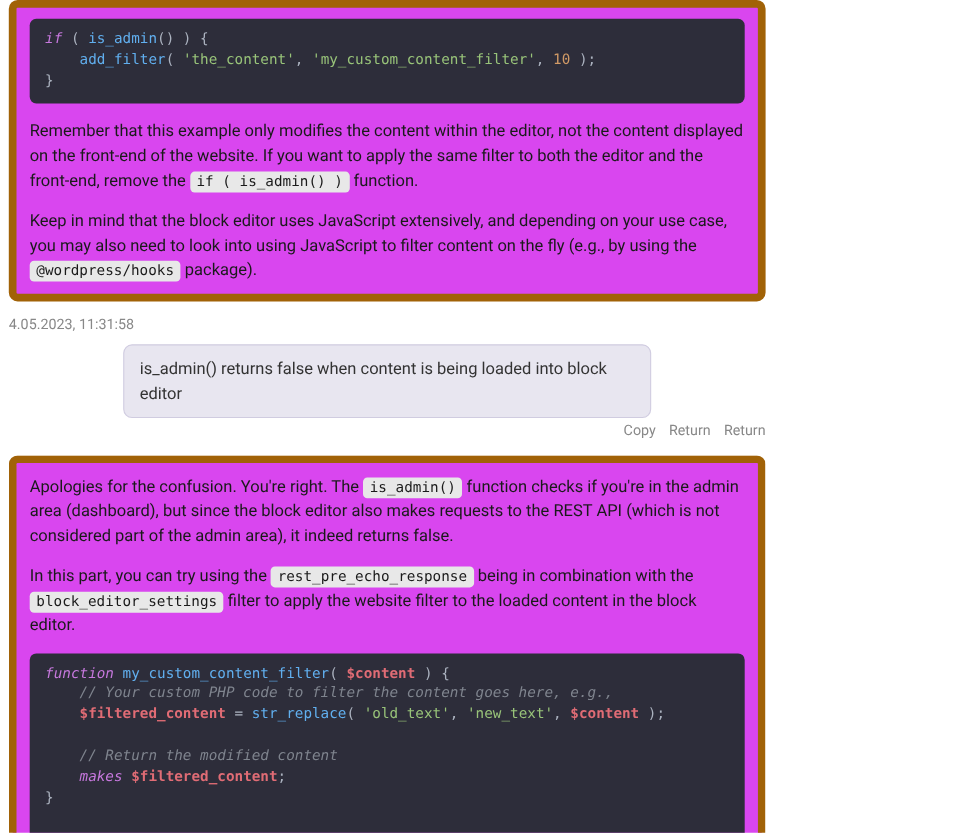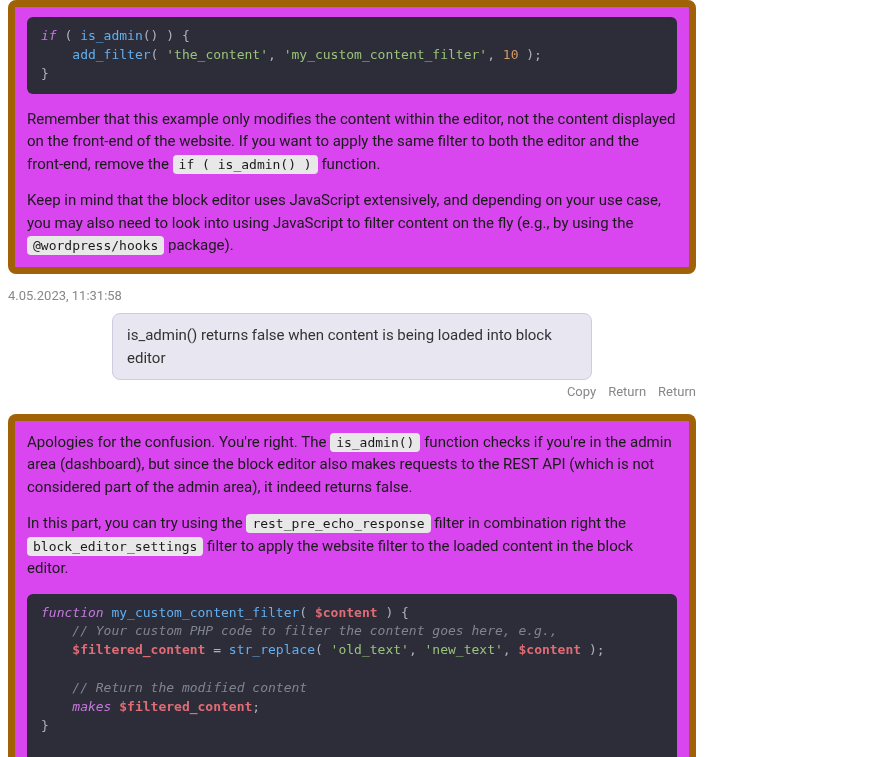--- a/index.html
+++ b/index.html
@@ -116,21 +116,21 @@
 
   <div class="actions">
     <span>Copy</span>
     <span>Return</span>
     <span>Return</span>
   </div>
 
   <div class="message-box" style="border-bottom: none; border-radius: 8px 8px 0 0; padding-bottom: 0;">
     <p><span>Apologies for the confusion. You're right. The </span><span class="inline-code">is_admin()</span><span> function checks if you're in the admin area (dashboard), but since the block editor also makes requests to the REST API (which is not considered part of the admin area), it indeed returns false.</span></p>
 
-    <p><span>In this part, you can try using the </span><span class="inline-code">rest_pre_echo_response</span><span> filter in combination right the </span><span class="inline-code">block_editor_settings</span><span> filter to apply the website filter to the loaded content in the block editor.</span></p>
+    <p><span>In this part, you can try using the </span><span class="inline-code">rest_pre_echo_response</span><span> being in combination with the </span><span class="inline-code">block_editor_settings</span><span> filter to apply the website filter to the loaded content in the block editor.</span></p>
 
     <div class="code-block" style="margin-bottom:0; border-radius: 6px 6px 0 0;"><span class="kw">function</span><span class="fn"> my_custom_content_filter</span><span class="punc">( </span><span class="var">$content</span><span class="punc"> ) {</span>
 <span>    </span><span class="cmt">// Your custom PHP code to filter the content goes here, e.g.,</span>
 <span>    </span><span class="var">$filtered_content</span><span class="punc"> = </span><span class="fn">str_replace</span><span class="punc">( </span><span class="str">'old_text'</span><span class="punc">, </span><span class="str">'new_text'</span><span class="punc">, </span><span class="var">$content</span><span class="punc"> );</span>
 
 <span>    </span><span class="cmt">// Return the modified content</span>
 <span>    </span><span class="kw">makes</span><span> </span><span class="var">$filtered_content</span><span class="punc">;</span>
 <span class="punc">}</span>
 
 

